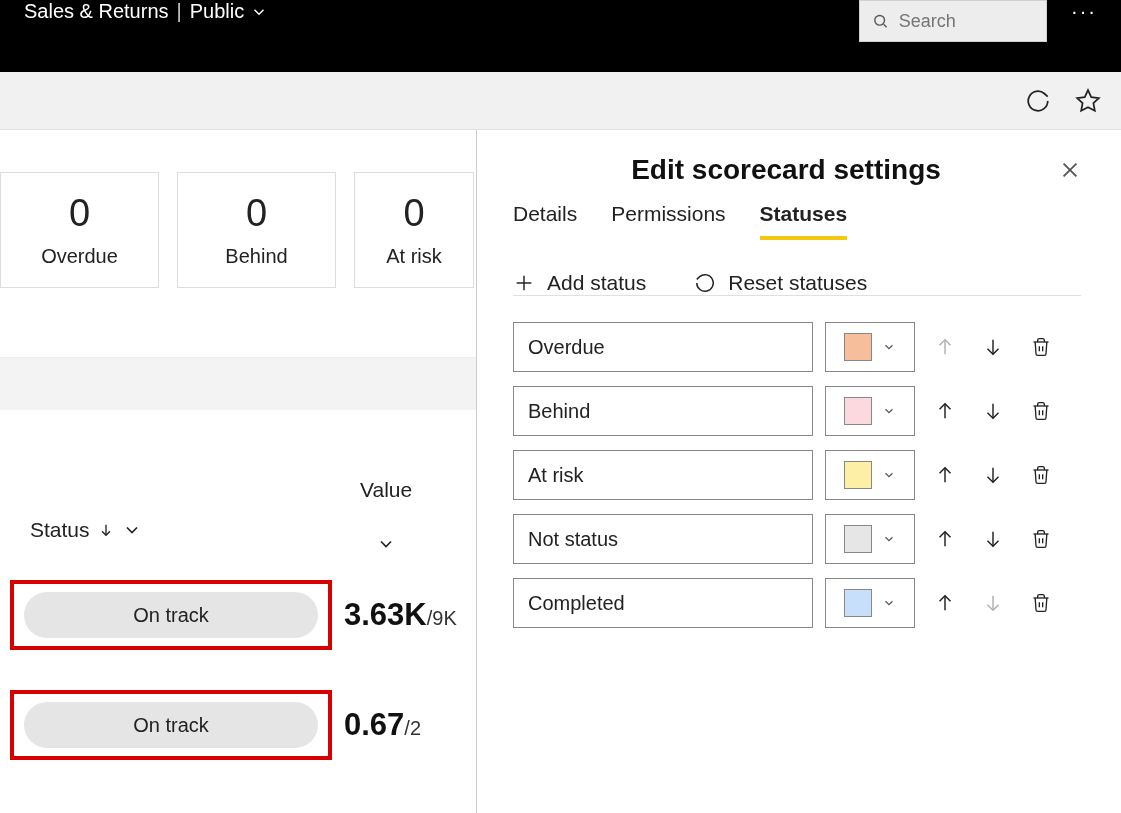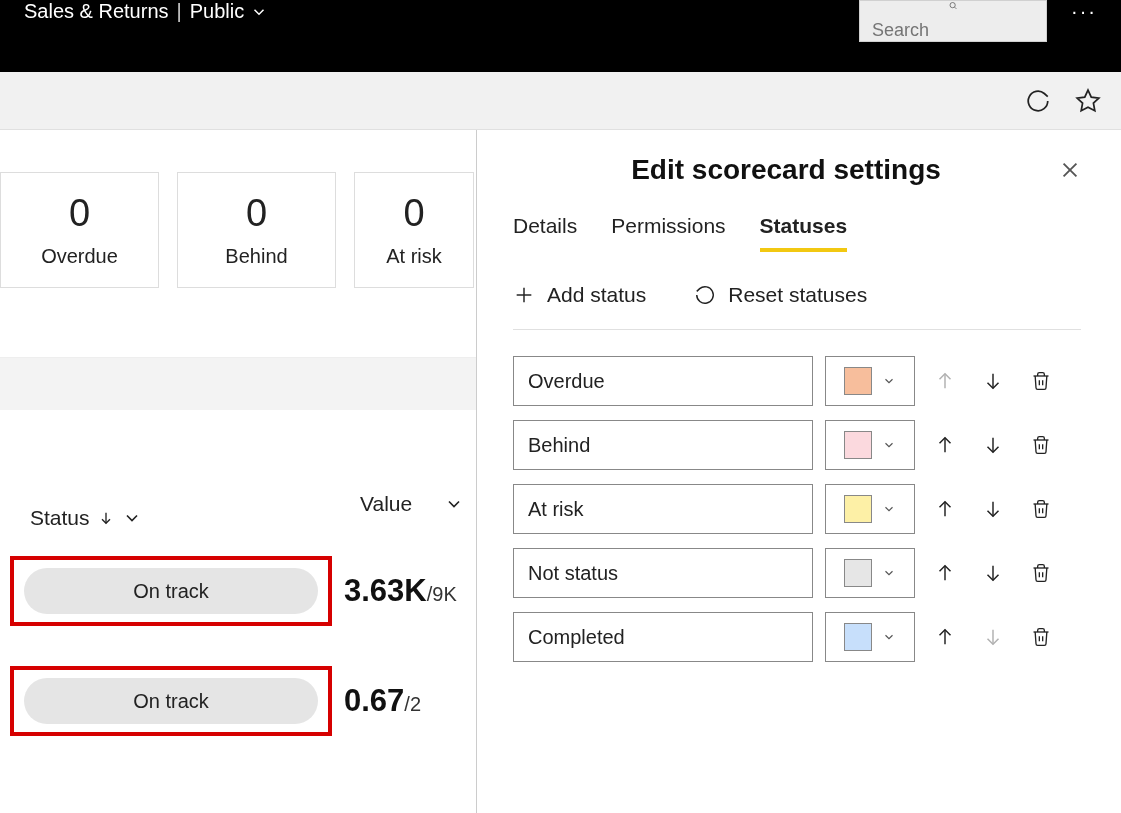--- a/index.html
+++ b/index.html
@@ -7,21 +7,21 @@
 
   
   .top-header {
     height: 72px; background: #000; color: #fff; display: flex; align-items: flex-start; padding: 0 24px;
   }
   .top-header .title { font-size: 20px; font-weight: 400; display: flex; align-items: center; gap: 8px; }
   .top-header .sep { color: #ccc; }
   .top-header .public { display: flex; align-items: center; gap: 6px; }
   .top-header .spacer { flex: 1; }
   .search-box {
-    width: 188px; height: 42px; background: #ededed; border: 1px solid #d0d0d0; display: flex; align-items: center; padding: 0 12px; gap: 10px; flex-direction: column;
+    width: 188px; height: 42px; background: #ededed; border: 1px solid #d0d0d0; display: flex; align-items: center; padding: 0 12px; gap: 10px;
   }
   .search-box input { border: none; background: transparent; font-size: 18px; color: #666; outline: none; width: 100%; }
   .more-dots { margin-left: 24px; color: #fff; font-size: 20px; letter-spacing: 2px; cursor: pointer; }
 
   
   .toolbar-row {
     height: 58px; background: #f1f1f1; border-bottom: 1px solid #e0e0e0; display: flex; align-items: center; justify-content: flex-end; padding-right: 20px; gap: 24px;
   }
   .toolbar-row .icon { cursor: pointer; }
 
@@ -37,46 +37,46 @@
   .kpi-card .num { font-size: 38px; font-weight: 400; color: #222; }
   .kpi-card .lbl { font-size: 20px; color: #222; }
   .kpi-card.cut { width: 120px; }
 
   .section-break { height: 70px; border-bottom: 1px solid #eee; }
   .grey-band { height: 52px; background: #f3f3f3; }
 
   
   .table-header { display: flex; align-items: center; padding: 68px 0 20px 30px; gap: 0; }
   .col-status { width: 330px; display: flex; align-items: center; gap: 8px; font-size: 21px; color: #222; margin-top: 28px; }
-  .col-value { font-size: 21px; color: #222; display: flex; align-items: center; gap: 32px; }
+  .col-value { font-size: 21px; color: #222; display: flex; align-items: center; gap: 32px; flex-direction: column; }
 
   
   .data-row { display: flex; align-items: center; padding: 6px 0 6px 10px; gap: 12px; margin-bottom: 28px; }
   .highlight { border: 4px solid #d60000; padding: 8px; width: 322px; display: flex; justify-content: center; }
   .pill {
     width: 294px; height: 46px; background: #e5e5e5; border-radius: 24px;
     display: flex; align-items: center; justify-content: center; font-size: 20px; color: #222;
   }
   .value-cell { font-size: 31px; font-weight: 600; color: #111; display: flex; align-items: baseline; }
   .value-cell .denom { font-size: 20px; font-weight: 400; color: #333; }
 
   
   .side-panel {
     position: absolute; top: 130px; right: 0; width: 645px; height: 683px; background: #fff;
     border-left: 1px solid #ccc; padding: 24px 40px 0 36px; text-align: center;
   }
   .panel-head { display: flex; align-items: center; }
   .panel-head h2 { font-size: 28px; font-weight: 600; color: #111; flex: 1; }
   .close-btn { cursor: pointer; }
 
-  .tabs { display: flex; gap: 34px; margin-top: 28px; border-bottom: 1px solid transparent; }
+  .tabs { display: flex; gap: 34px; margin-top: 16px; border-bottom: 1px solid transparent; }
   .tab { font-size: 21px; color: #222; padding-bottom: 10px; cursor: pointer; }
   .tab.active { font-weight: 600; border-bottom: 4px solid #f2c811; }
 
-  .actions-row { display: flex; gap: 48px; margin-top: 30px; padding-bottom: 22px; border-bottom: 1px solid #e0e0e0; }
+  .actions-row { display: flex; gap: 48px; margin-top: 30px; border-bottom: 1px solid #e0e0e0; }
   .action { display: flex; align-items: center; gap: 12px; font-size: 21px; color: #222; cursor: pointer; }
 
   .status-list { margin-top: 26px; display: flex; flex-direction: column; gap: 14px; }
   .status-row { display: flex; align-items: center; gap: 12px; }
   .status-input {
     width: 300px; height: 50px; border: 1px solid #888; padding: 0 14px; font-size: 20px; color: #222;
     display: flex; align-items: center;
   }
   .color-dd {
     width: 90px; height: 50px; border: 1px solid #888; display: flex; align-items: center; justify-content: center; gap: 10px; cursor: pointer;

